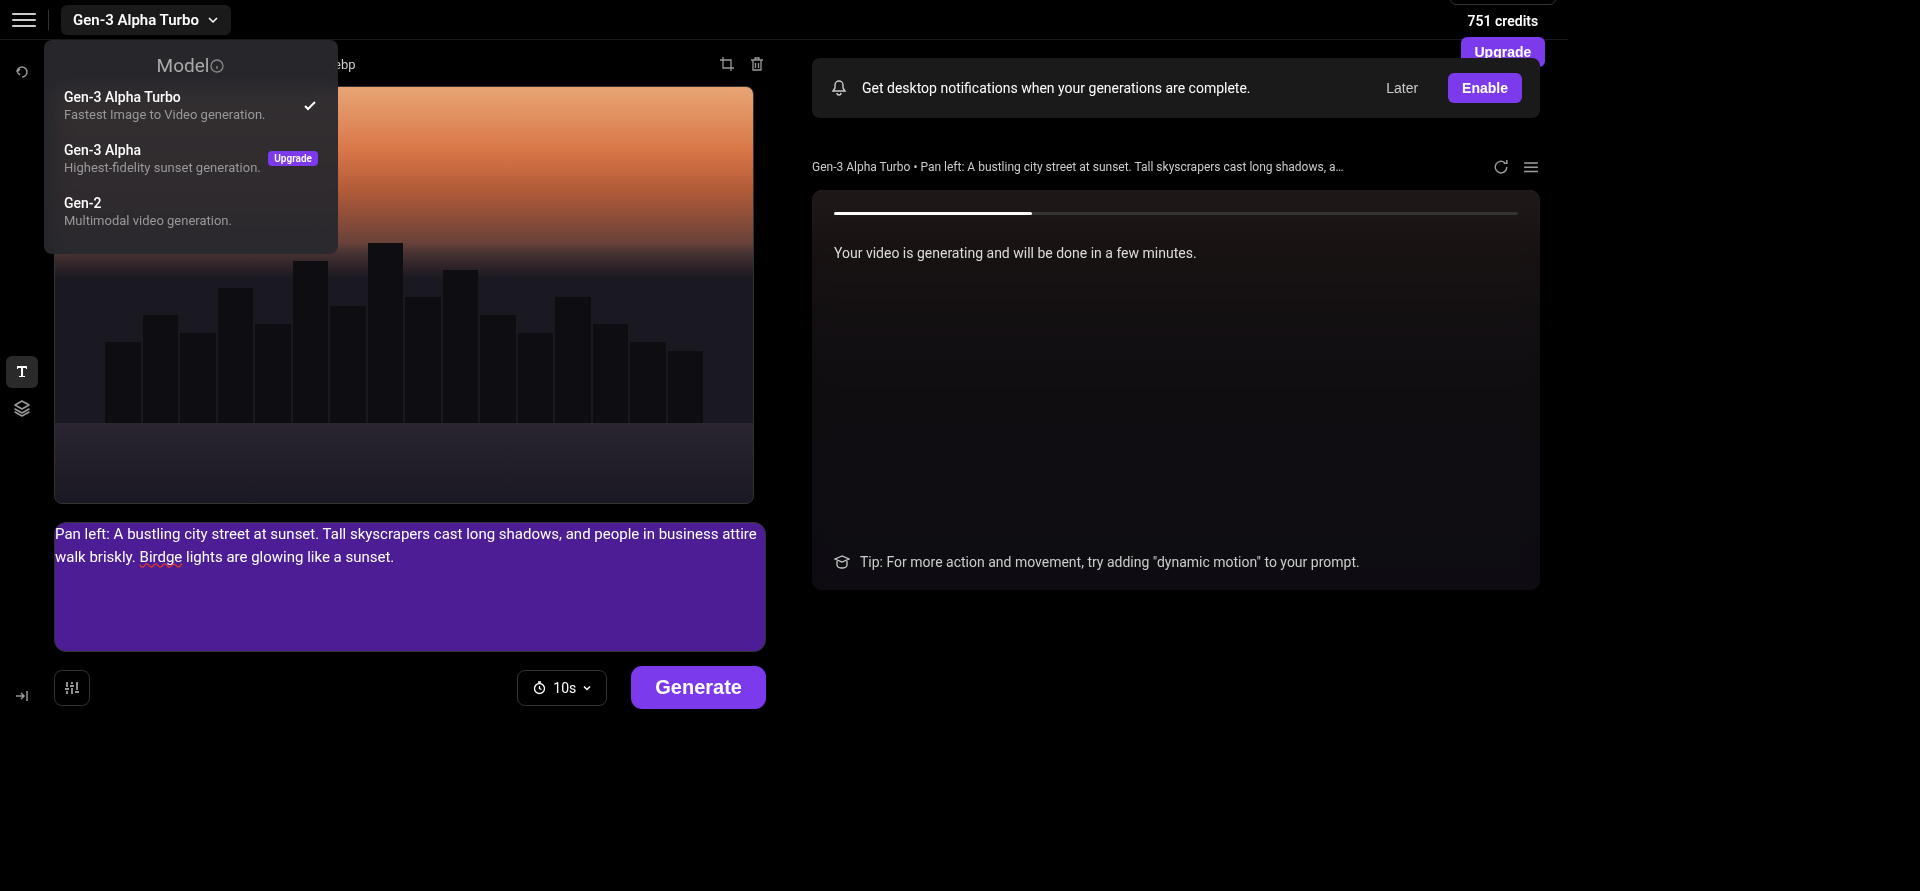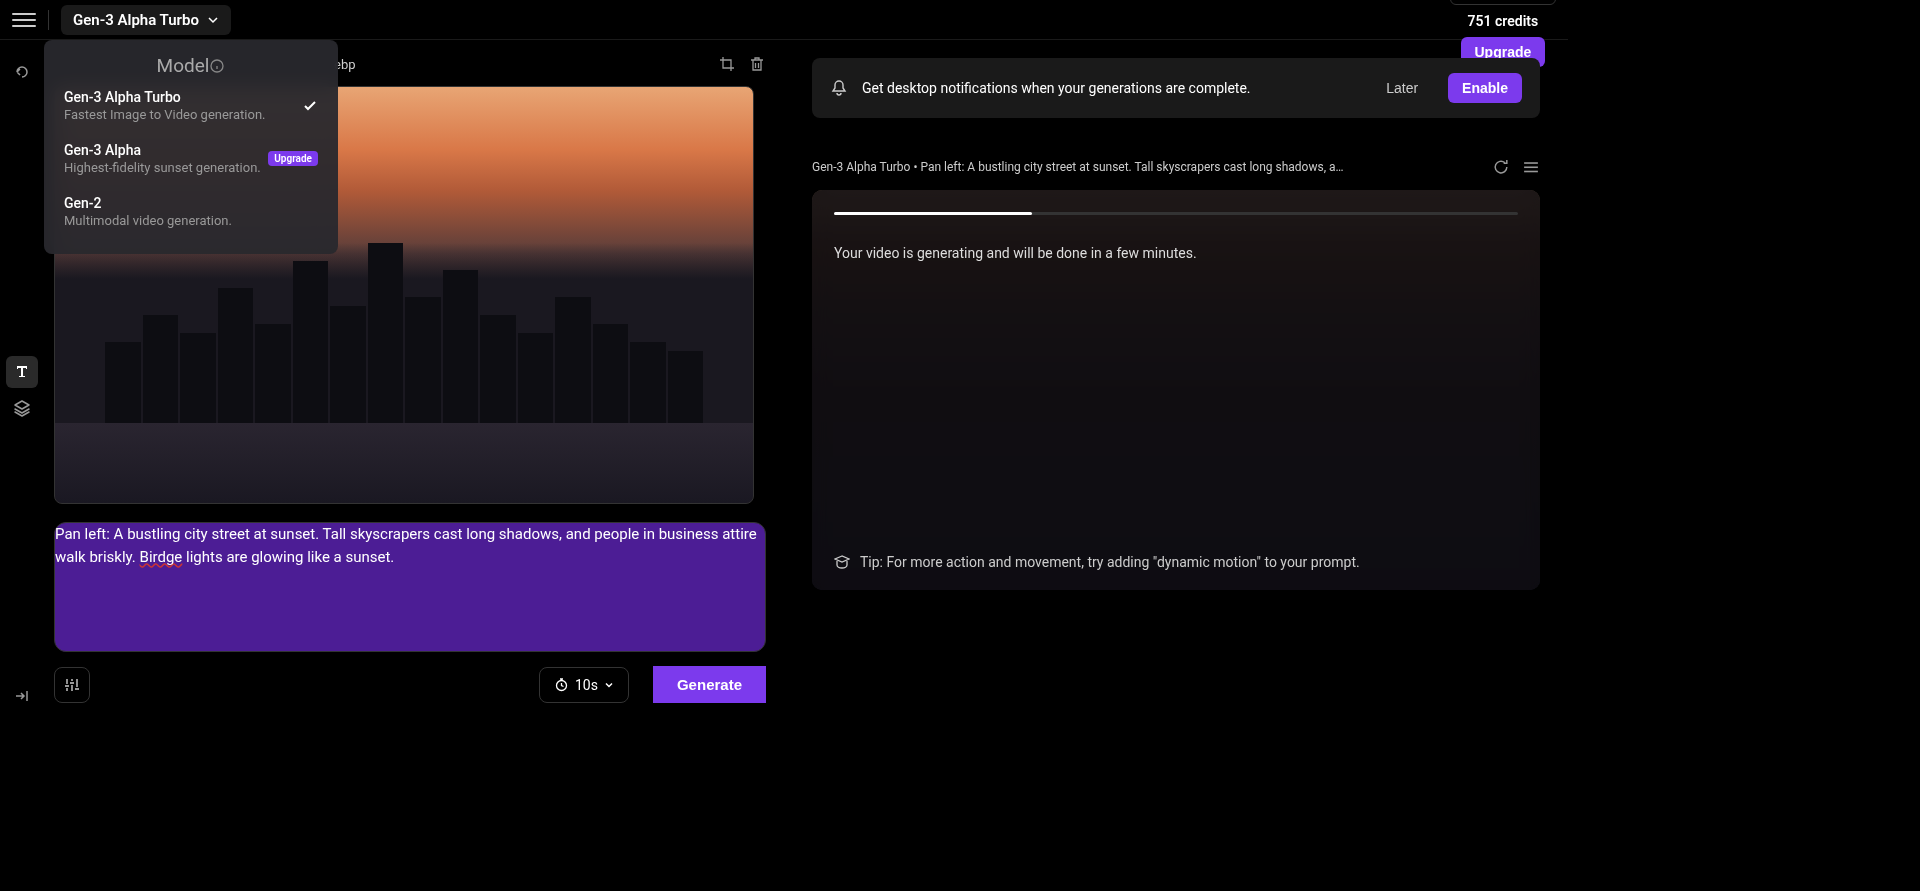--- a/index.html
+++ b/index.html
@@ -96,24 +96,24 @@
   cursor: pointer;
   font-weight: 600;
   font-size: 14px;
 }
 
 .btn-primary-lg {
   background: #7c3aed;
   border: none;
   color: #fff;
   padding: 10px 24px;
-  border-radius: 0;
+  border-radius: 11px;
   cursor: pointer;
   font-weight: 600;
-  font-size: 15px;
+  font-size: 20px;
 }
 
 .credits {
   font-weight: 600;
   font-size: 14px;
   padding: 0 8px;
 }
 
 .main-layout {
   display: flex;

